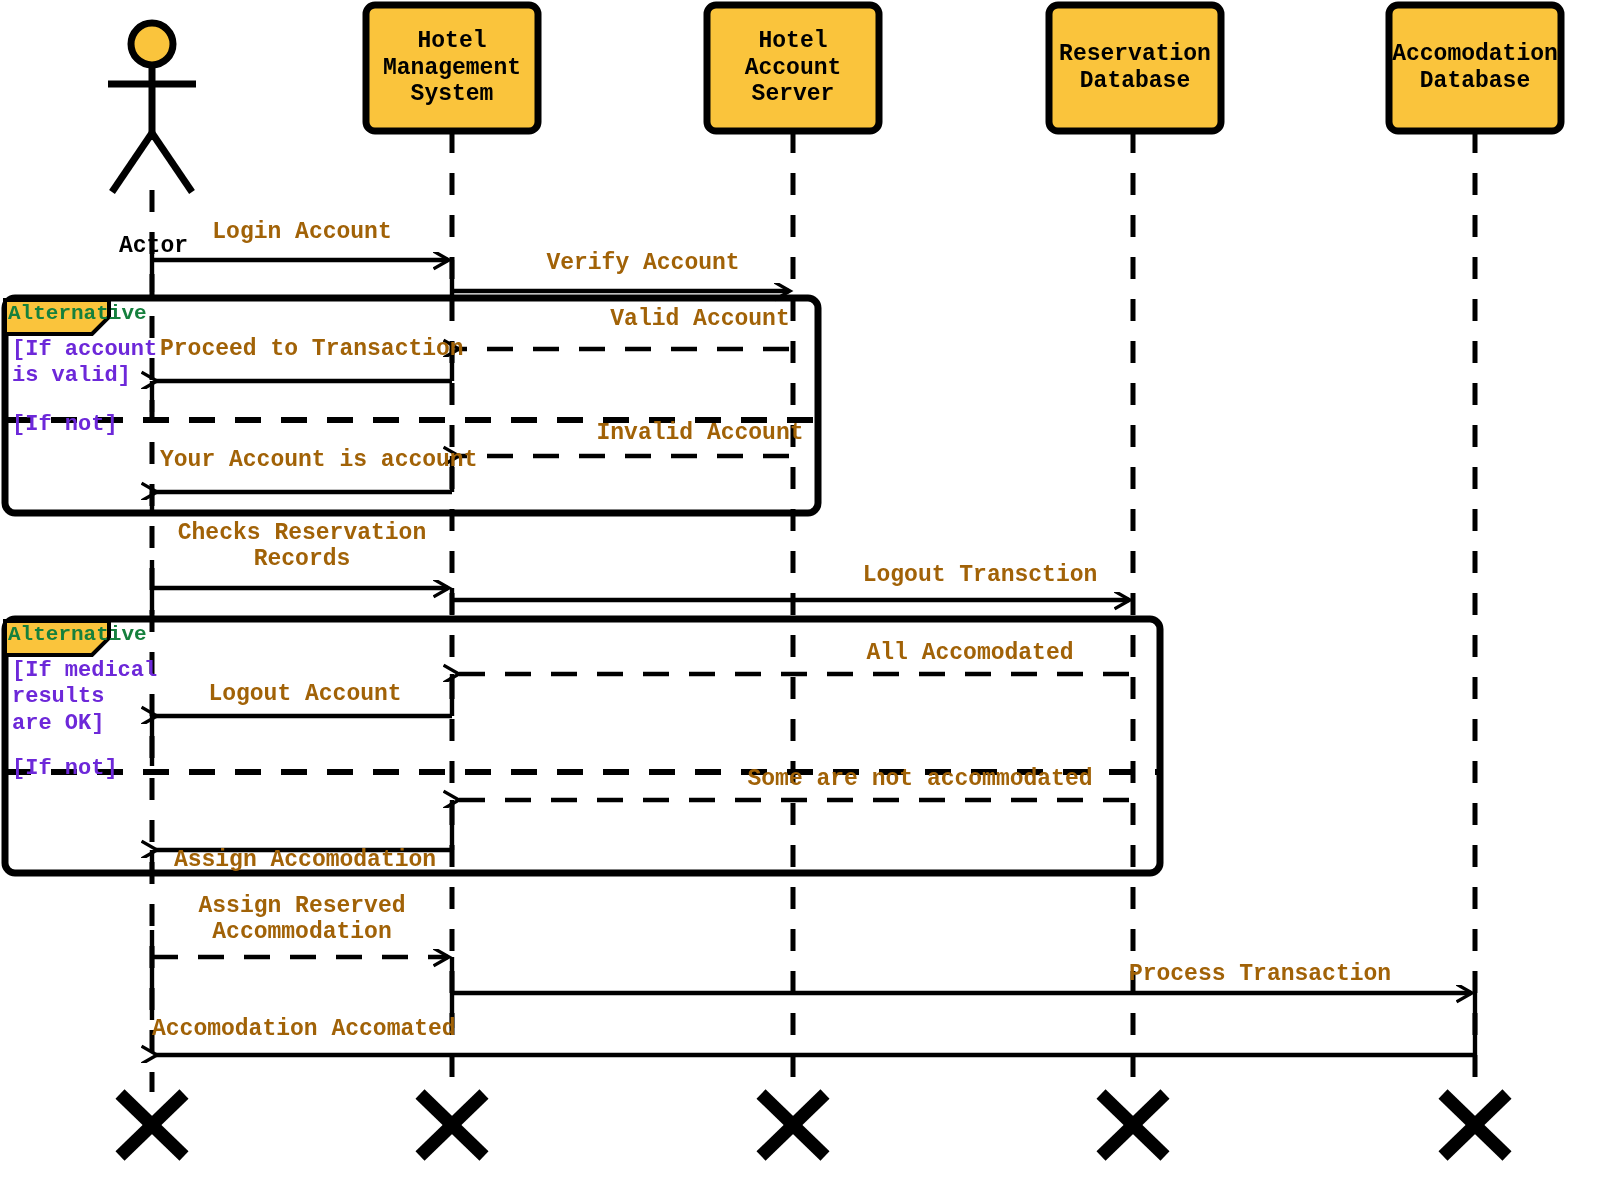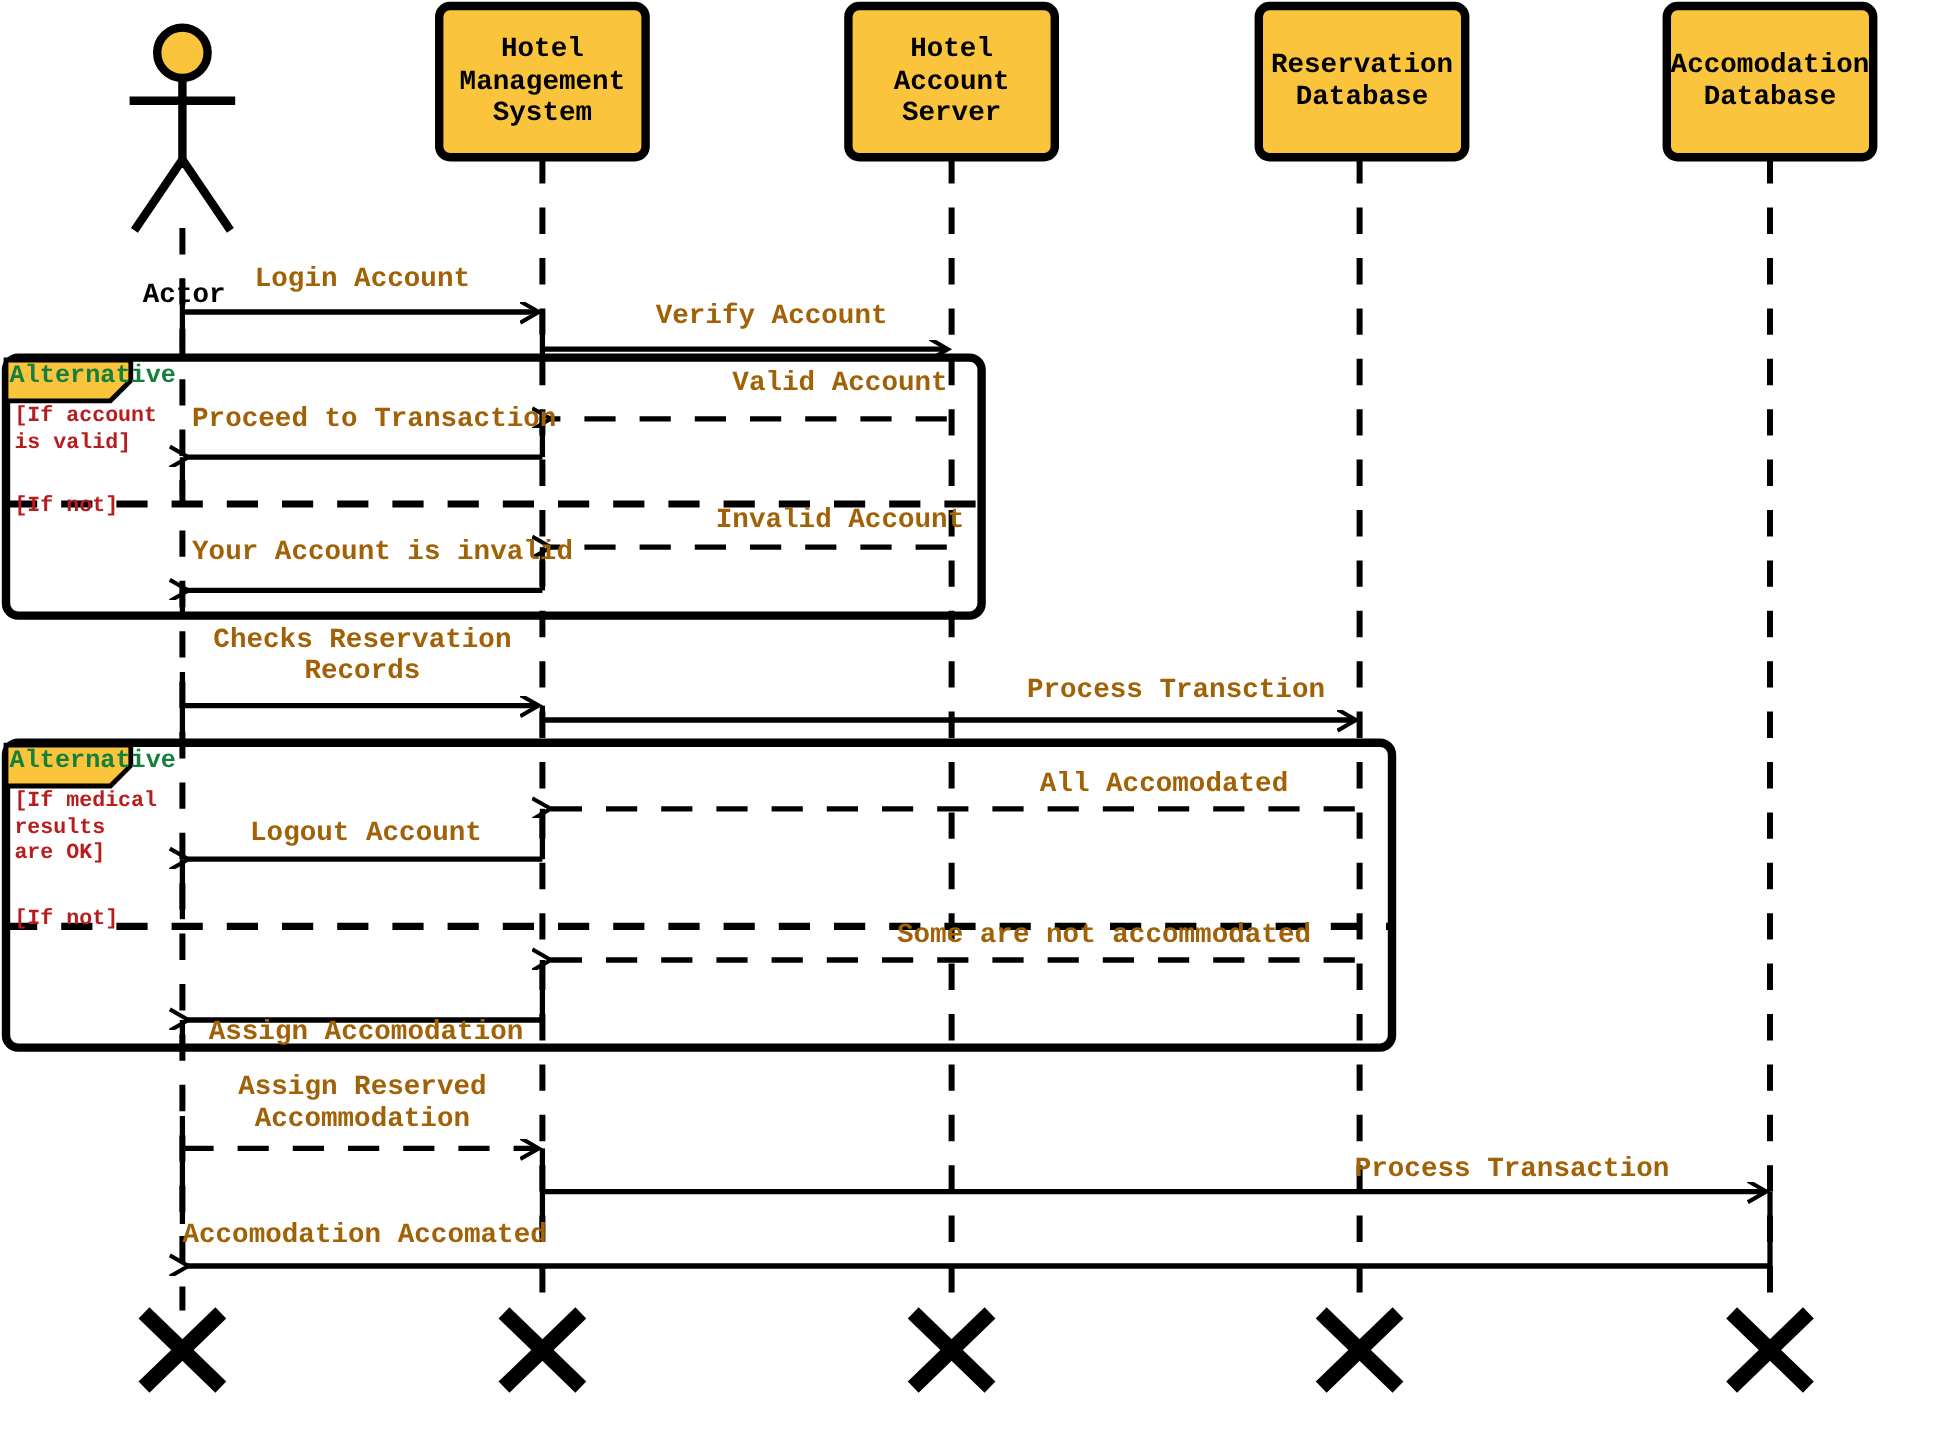--- a/index.html
+++ b/index.html
@@ -2,21 +2,21 @@
 <html><head>
 <meta charset="utf-8">
 <style>
   html,body{margin:0;padding:0;background:#ffffff;}
   body{font-family:"Liberation Sans", sans-serif;}
   #stage{position:relative;width:1619px;height:1201px;background:#fff;overflow:hidden;font-family:Liberation Mono, monospace;}
   svg.layer{position:absolute;left:0;top:0;width:1619px;height:1201px;}
   .box-label{position:absolute;display:flex;align-items:center;justify-content:center;
              text-align:center;font-weight:bold;color:#000;line-height:1.16;font-size:23px;}
   .frag-tag{position:absolute;font-weight:bold;font-size:21px;color:#15803d;}
-  .guard{position:absolute;font-weight:bold;font-size:18px;color:#b91c1c;line-height:1.2;white-space:pre;}
+  .guard{position:absolute;font-weight:bold;font-size:22px;color:#6d28d9;line-height:1.2;white-space:pre;}
   .msg{position:absolute;font-weight:bold;font-size:23px;color:#a16207;line-height:1.15;white-space:pre;text-align:center;}
   .actor-name{position:absolute;font-weight:bold;font-size:23px;color:#000;margin-top:40px;}
 </style>
 </head>
 <body>
 
 <div id="stage">
 
   <svg class="layer" viewBox="0 0 1619 1201">
     <defs>
@@ -156,24 +156,24 @@
   <div class="guard" style="left:12px;top:658px;">[If medical
 results
 are OK]</div>
   <div class="guard" style="left:12px;top:756px;">[If not]</div>
 
   <div class="msg" style="left:152px;top:219px;width:300px;">Login Account</div>
   <div class="msg" style="left:493px;top:250px;width:300px;">Verify Account</div>
   <div class="msg" style="left:470px;top:306px;width:460px;">Valid Account</div>
   <div class="msg" style="left:160px;top:336px;width:290px;">Proceed to Transaction</div>
   <div class="msg" style="left:470px;top:420px;width:460px;">Invalid Account</div>
-  <div class="msg" style="left:160px;top:447px;width:290px;">Your Account is invalid</div>
+  <div class="msg" style="left:160px;top:447px;width:290px;">Your Account is account</div>
   <div class="msg" style="left:152px;top:520px;width:300px;white-space:pre-line;">Checks Reservation
 Records</div>
-  <div class="msg" style="left:700px;top:562px;width:560px;">Process Transction</div>
+  <div class="msg" style="left:700px;top:562px;width:560px;">Logout Transction</div>
   <div class="msg" style="left:720px;top:640px;width:500px;">All Accomodated</div>
   <div class="msg" style="left:160px;top:681px;width:290px;">Logout Account</div>
   <div class="msg" style="left:700px;top:766px;width:440px;">Some are not accommodated</div>
   <div class="msg" style="left:160px;top:847px;width:290px;">Assign Accomodation</div>
   <div class="msg" style="left:152px;top:893px;width:300px;white-space:pre-line;">Assign Reserved
 Accommodation</div>
   <div class="msg" style="left:1040px;top:961px;width:440px;">Process Transaction</div>
   <div class="msg" style="left:152px;top:1016px;width:300px;">Accomodation Accomated</div>
 
 </div>

